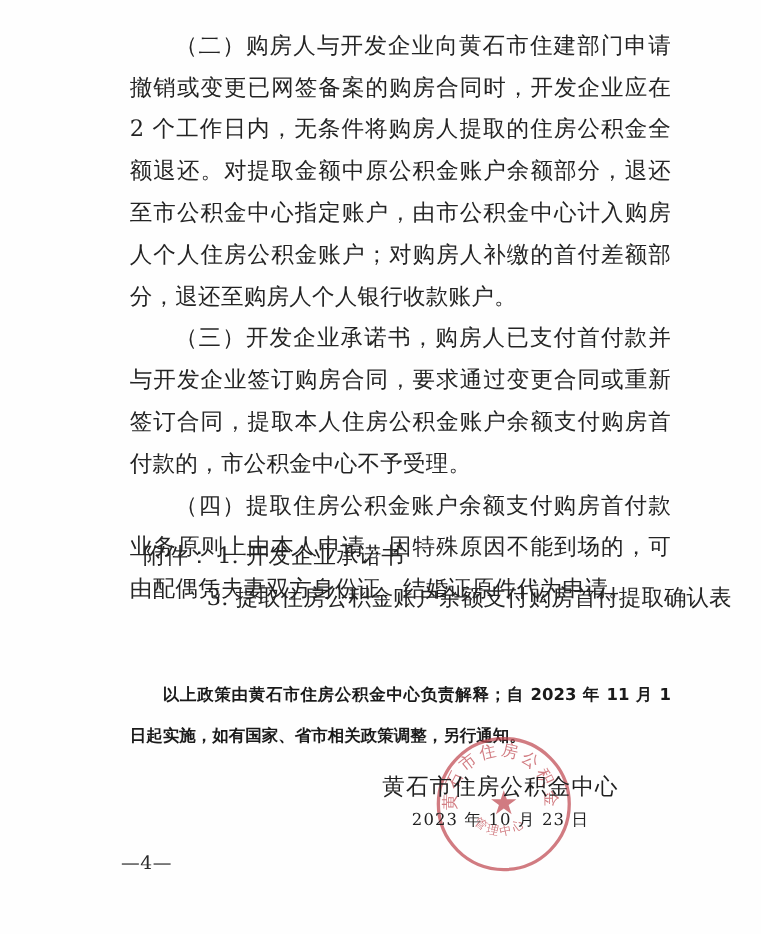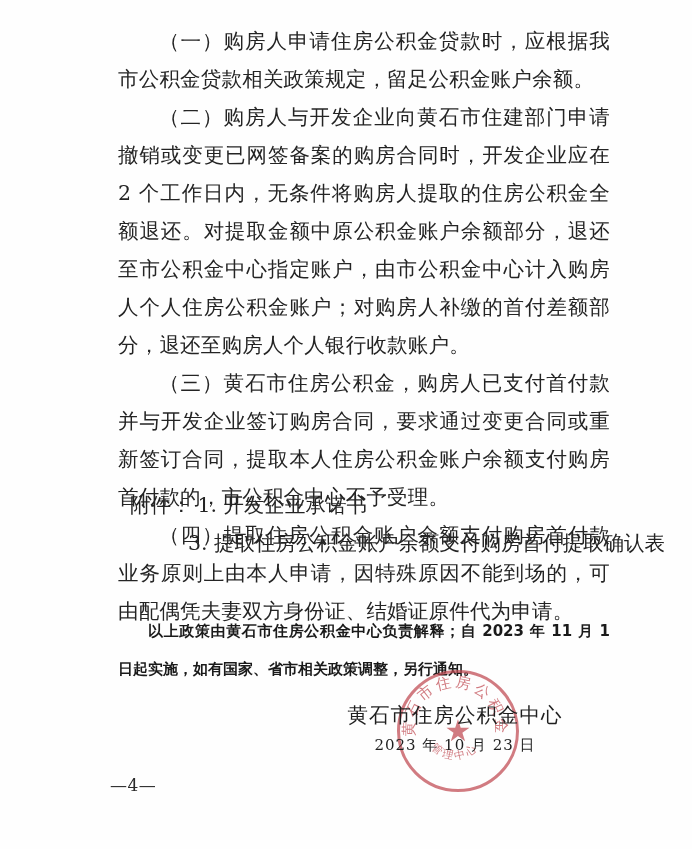--- a/index.html
+++ b/index.html
@@ -147,23 +147,22 @@
     letter-spacing: 0.5px;
     font-family: "DejaVu Serif", "Liberation Serif", serif;
   }
 </style>
 </head>
 <body>
 
 <div id="page">
 
   <div class="doc-body">
-    <p class="para">（一）购房人申请住房公积金贷款时，应根据我市公积金贷款相关政策规定，留足公积金账户余额。</p>
     <p class="para">（二）购房人与开发企业向黄石市住建部门申请撤销或变更已网签备案的购房合同时，开发企业应在 2 个工作日内，无条件将购房人提取的住房公积金全额退还。对提取金额中原公积金账户余额部分，退还至市公积金中心指定账户，由市公积金中心计入购房人个人住房公积金账户；对购房人补缴的首付差额部分，退还至购房人个人银行收款账户。</p>
-    <p class="para">（三）黄石市住房公积金，购房人已支付首付款并与开发企业签订购房合同，要求通过变更合同或重新签订合同，提取本人住房公积金账户余额支付购房首付款的，市公积金中心不予受理。</p>
+    <p class="para">（三）开发企业承诺书，购房人已支付首付款并与开发企业签订购房合同，要求通过变更合同或重新签订合同，提取本人住房公积金账户余额支付购房首付款的，市公积金中心不予受理。</p>
     <p class="para">（四）提取住房公积金账户余额支付购房首付款业务原则上由本人申请，因特殊原因不能到场的，可由配偶凭夫妻双方身份证、结婚证原件代为申请。</p>
   </div>
 
   <div class="attachments">
     <div class="att-head-row">
       <span class="att-label">附件：</span>
       <span class="att-item">1. 开发企业承诺书</span>
     </div>
     <ul class="att-list att-rest">
       <li class="att-item">3. 提取住房公积金账户余额支付购房首付提取确认表</li>

